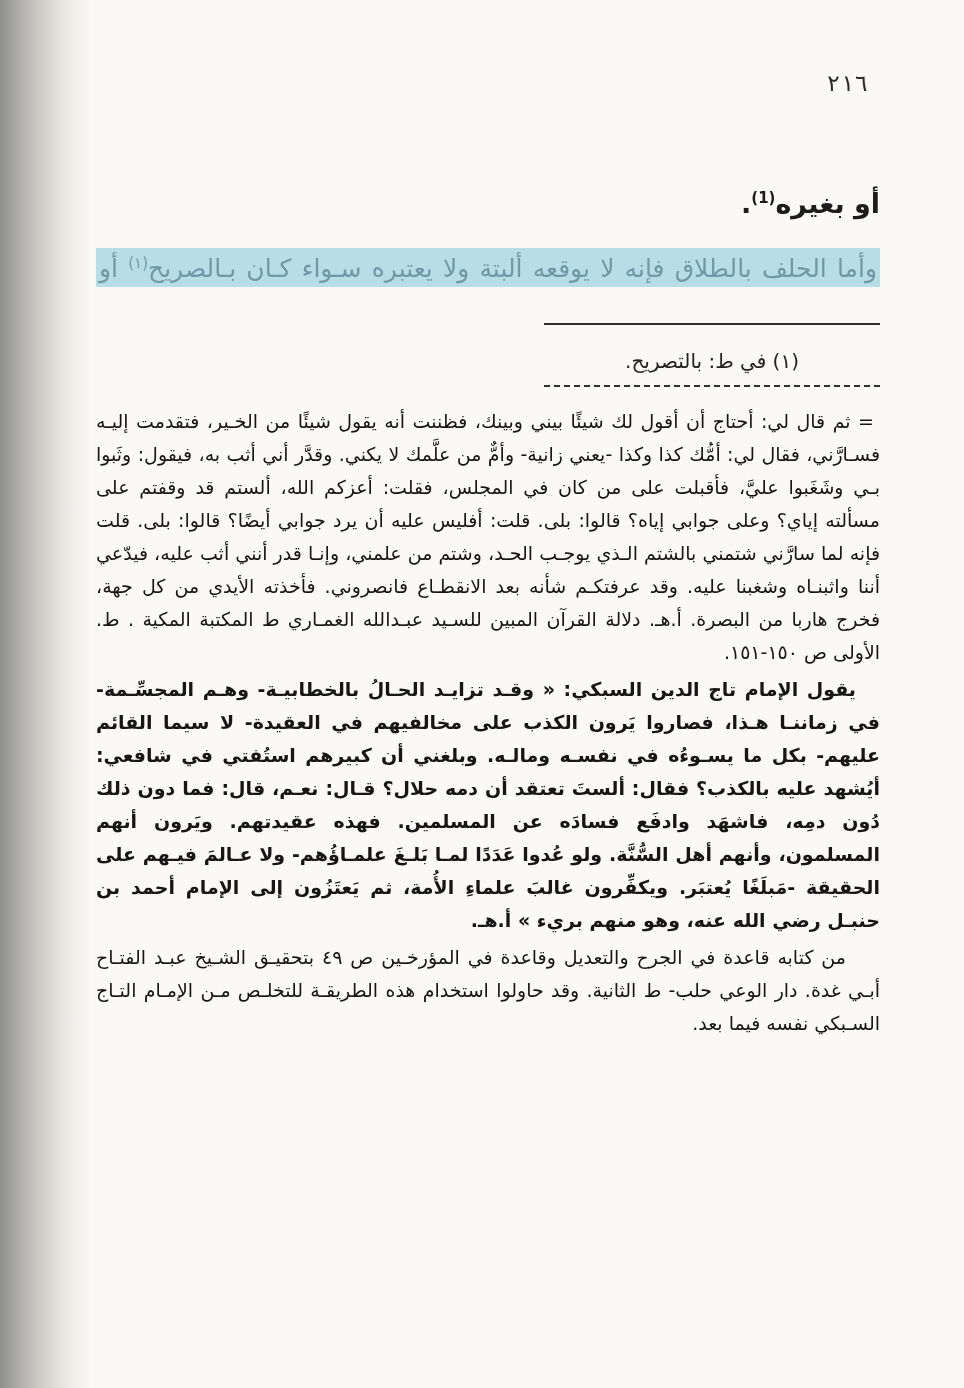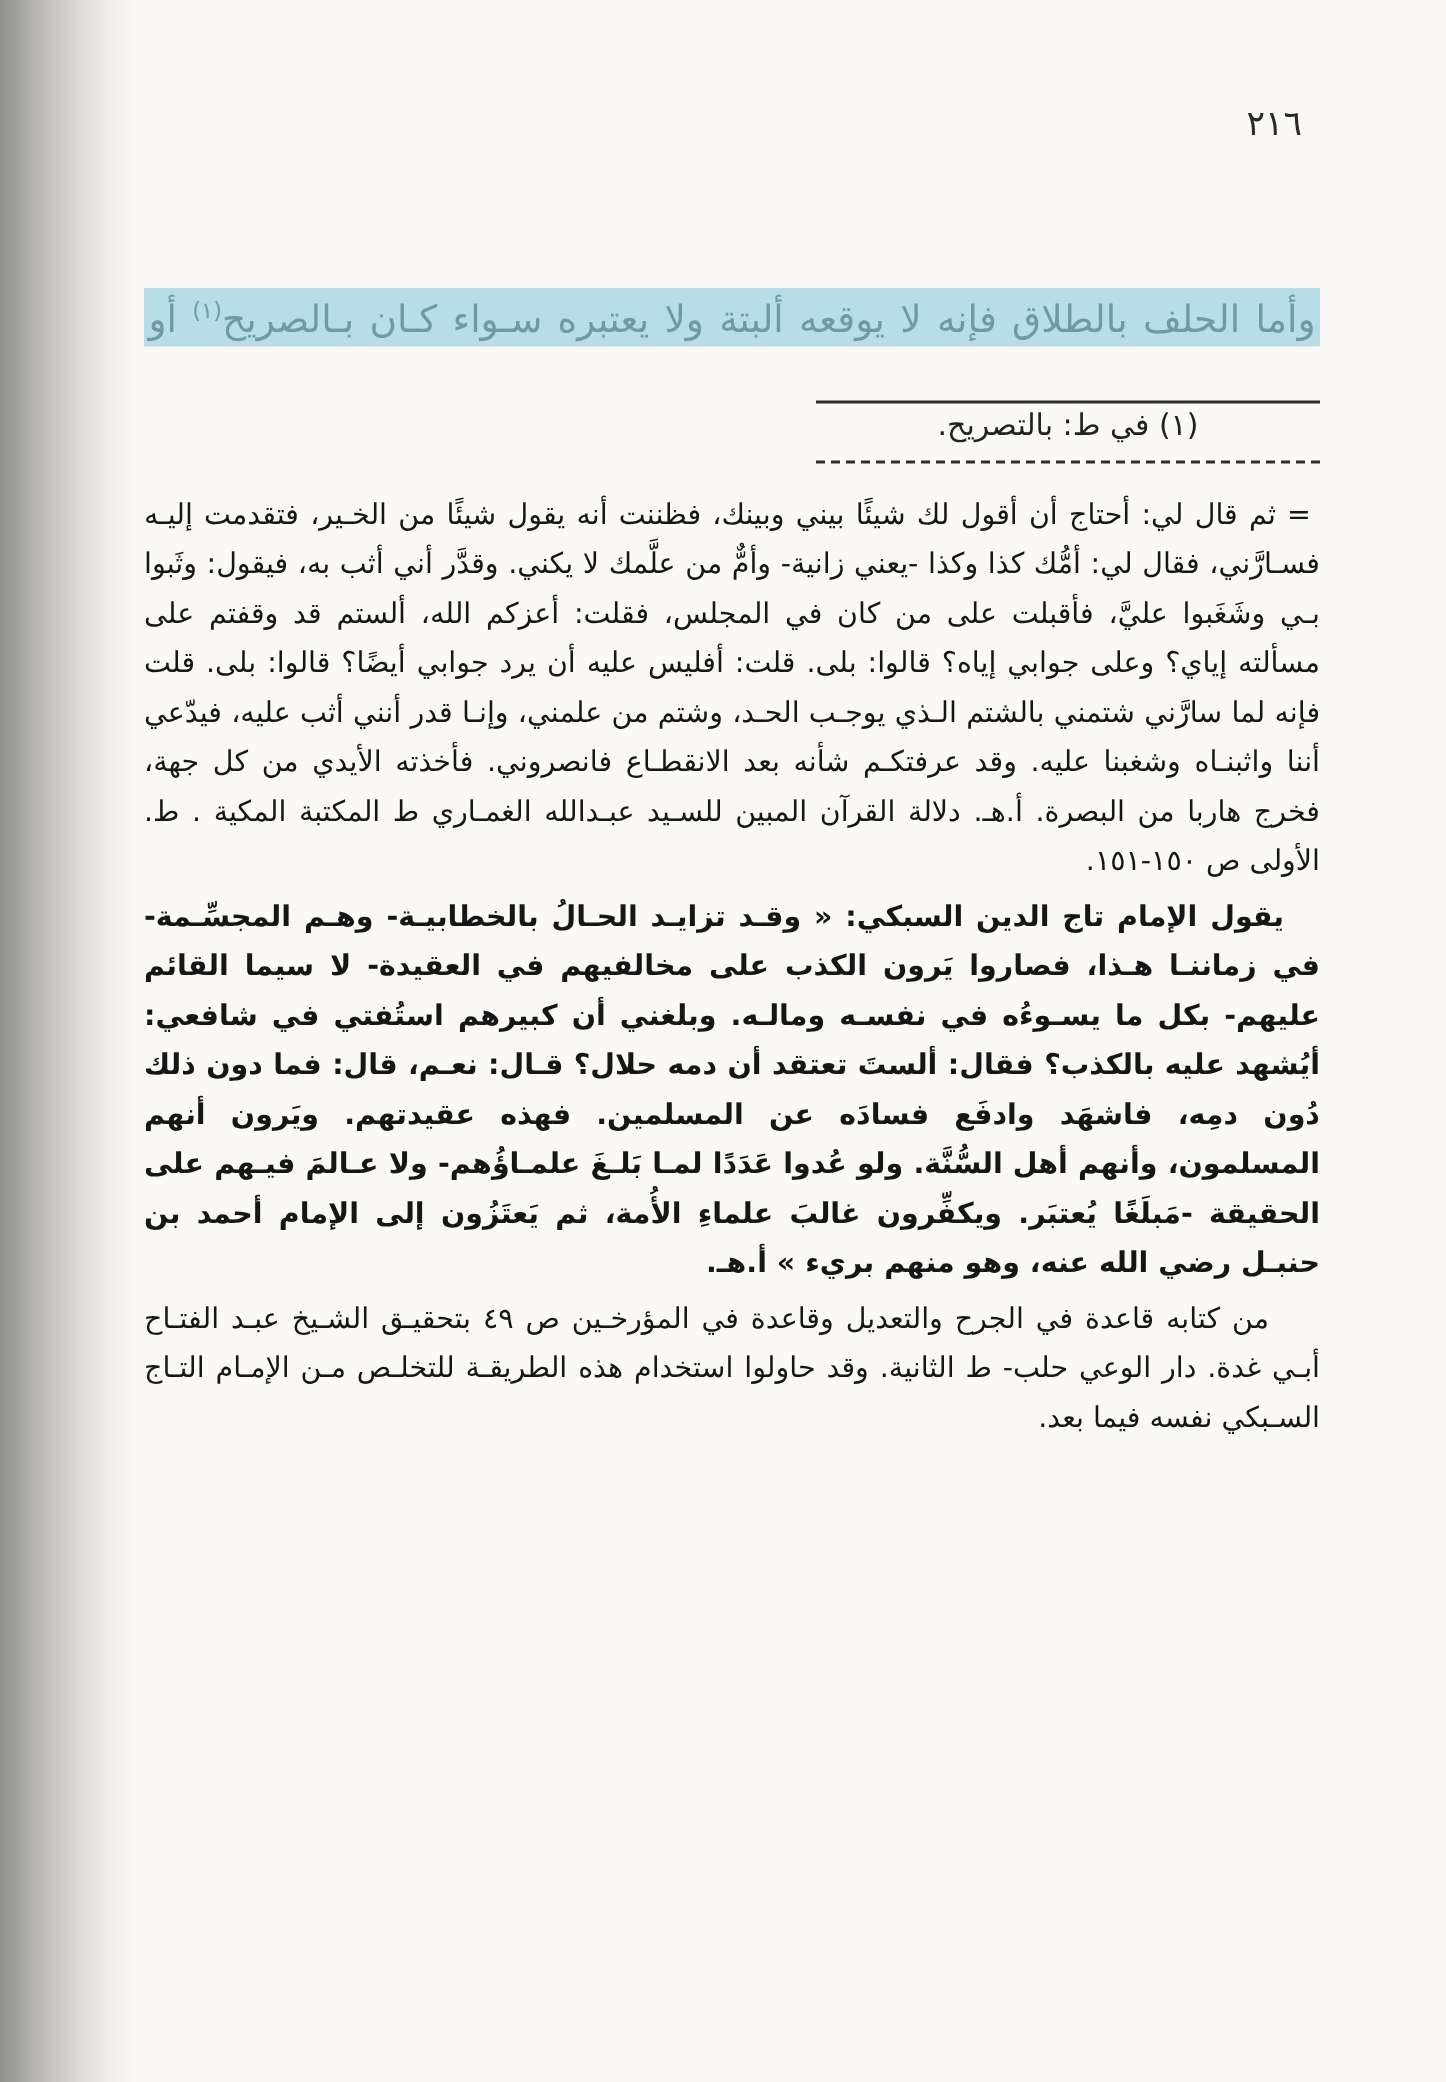--- a/index.html
+++ b/index.html
@@ -17,21 +17,21 @@
     direction:rtl;
     overflow:hidden;
   }
   .gutter{
     position:absolute;top:0;left:0;bottom:0;width:92px;
     background:linear-gradient(to right,#8f8f8c 0%,#b9b8b4 28%,#dedcd7 58%,#efeeea 80%,rgba(250,249,246,0) 100%);
     pointer-events:none;
   }
   .page-number{
     position:absolute;top:70px;right:96px;
-    font-size:23px;letter-spacing:4px;color:#2a2a2a;
+    font-size:23px;letter-spacing:4px;color:#2a2a2a;font-family:Liberation Mono, monospace;
   }
   .main-text{
     position:absolute;top:176px;right:84px;left:96px;
     text-align:justify;
   }
   .b-line{
     font-size:27px;font-weight:bold;line-height:64px;
     text-align:justify;text-align-last:justify;
     white-space:normal;
   }
@@ -50,21 +50,21 @@
     box-decoration-break:clone;
     padding:6px 3px 4px 3px;
   }
   .hl sup.fn{color:#6f99a6;}
   .dark-rest{color:#1c1c1c;font-weight:bold;}
   sup.fn2{font-size:20px;vertical-align:super;line-height:0;font-weight:normal;color:#222;}
   .fn-sep{
     margin:30px 0 0 auto;
     width:336px;
     border-top:2px solid #2e2e2e;
-    padding:2px 0 12px 0;
+    padding:24px 0 12px 0;
     border-bottom:2px dashed #2e2e2e;
     text-align:center;
     font-size:20px;color:#222;
   }
   .footnotes{
     margin-top:18px;
     font-size:19px;line-height:33px;color:#161616;
     text-align:justify;
   }
   .footnotes p{margin:0 0 4px 0;}
@@ -76,20 +76,21 @@
 </head>
 <body>
 
 <div class="page">
   <div class="gutter"></div>
 
   <div class="page-number">٢١٦</div>
 
   <div class="main-text">
 
+    <div class="b-line short"><span>أو بغيره</span><sup class="fn">(1)</sup><span>.</span></div>
 
     <div class="hl-para">
       <div class="hl-line"><span class="hl"><span>وأما الحلف بالطلاق فإنه لا يوقعه ألبتة ولا يعتبره سـواء كـان بـالصريح</span><sup class="fn">(١)</sup><span> أو</span></span></div>
     </div>
 
     <div class="fn-sep">
       <span>(١) في ط: بالتصريح.</span>
     </div>
 
     <div class="footnotes">

